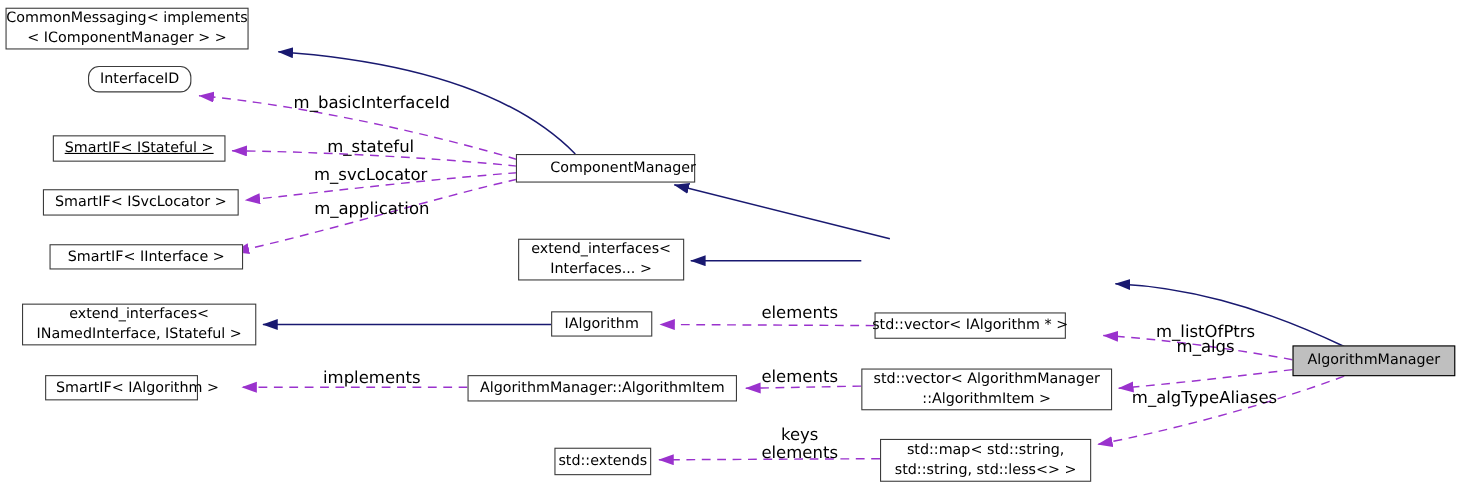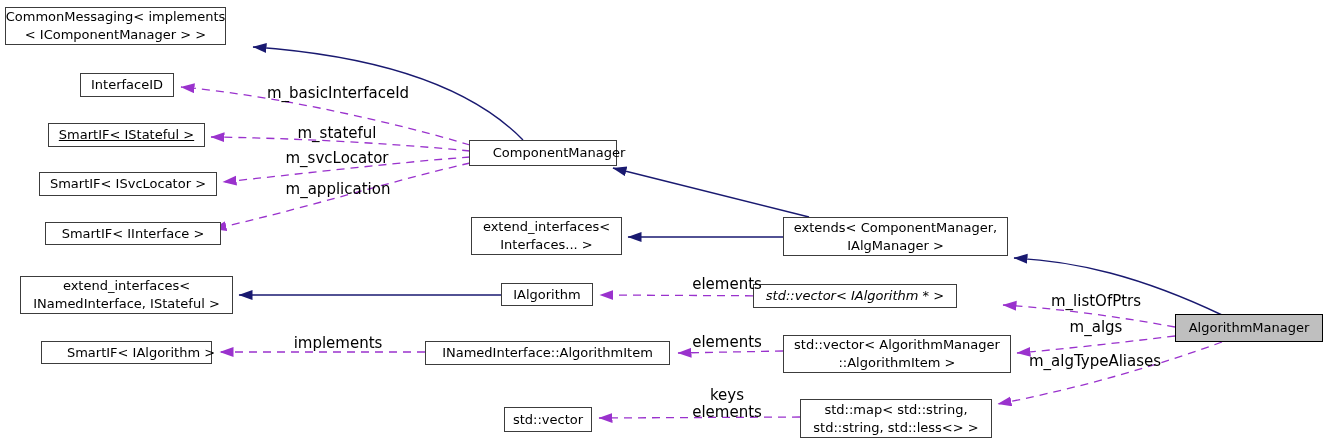--- a/index.html
+++ b/index.html
@@ -66,54 +66,52 @@
     <path class="dashed-edge" marker-end="url(#arrow-purple)" d="M 783 351 L 678 353"></path>
     <path class="dashed-edge" marker-end="url(#arrow-purple)" d="M 800 417 L 599 418"></path>
     <path class="dashed-edge" marker-end="url(#arrow-purple)" d="M 1175 327 C 1120 317, 1055 308, 1003 305"></path>
     <path class="dashed-edge" marker-end="url(#arrow-purple)" d="M 1175 336 C 1125 342, 1065 349, 1017 353"></path>
     <path class="dashed-edge" marker-end="url(#arrow-purple)" d="M 1222 342 C 1140 372, 1060 392, 998 404"></path>
   </svg>
 
   <div class="node" style="left:5px;top:7px;width:221px;height:38px;">CommonMessaging&lt; implements
 &lt; IComponentManager &gt; &gt;</div>
 
-  <div class="node" style="left:80px;top:73px;width:94px;height:24px;">InterfaceID</div>
+  <div class="node" style="left:80px;top:60px;width:94px;height:24px;border-radius:10px;">InterfaceID</div>
 
   <div class="node" style="left:48px;top:123px;width:157px;height:24px;text-decoration:underline;">SmartIF&lt; IStateful &gt;</div>
 
   <div class="node" style="left:39px;top:172px;width:178px;height:24px;">SmartIF&lt; ISvcLocator &gt;</div>
 
   <div class="node" style="left:45px;top:222px;width:176px;height:23px;">SmartIF&lt; IInterface &gt;</div>
 
-  <div class="node" style="left:469px;top:140px;width:148px;height:26px;padding-left:32px;">ComponentManager</div>
+  <div class="node" style="left:469px;top:140px;width:163px;height:26px;padding-left:32px;">ComponentManager</div>
 
   <div class="node" style="left:471px;top:217px;width:151px;height:38px;">extend_interfaces&lt;
 Interfaces... &gt;</div>
 
-  <div class="node" style="left:783px;top:217px;width:225px;height:39px;">extends&lt; ComponentManager,
-IAlgManager &gt;</div>
 
   <div class="node" style="left:20px;top:276px;width:213px;height:38px;">extend_interfaces&lt;
 INamedInterface, IStateful &gt;</div>
 
   <div class="node" style="left:501px;top:283px;width:92px;height:23px;">IAlgorithm</div>
 
-  <div class="node" style="left:753px;top:284px;width:204px;height:24px;font-style:italic;">std::vector&lt; IAlgorithm * &gt;</div>
+  <div class="node" style="left:795px;top:284px;width:174px;height:24px;">std::vector&lt; IAlgorithm * &gt;</div>
 
-  <div class="node" style="left:41px;top:341px;width:171px;height:23px;padding-left:29px;">SmartIF&lt; IAlgorithm &gt;</div>
+  <div class="node" style="left:41px;top:341px;width:139px;height:23px;padding-left:29px;">SmartIF&lt; IAlgorithm &gt;</div>
 
-  <div class="node" style="left:425px;top:341px;width:245px;height:24px;">INamedInterface::AlgorithmItem</div>
+  <div class="node" style="left:425px;top:341px;width:245px;height:24px;">AlgorithmManager::AlgorithmItem</div>
 
   <div class="node" style="left:783px;top:335px;width:228px;height:38px;">std::vector&lt; AlgorithmManager
 ::AlgorithmItem &gt;</div>
 
   <div class="node" style="left:800px;top:399px;width:192px;height:39px;">std::map&lt; std::string,
 std::string, std::less&lt;&gt; &gt;</div>
 
-  <div class="node" style="left:504px;top:407px;width:88px;height:25px;">std::vector</div>
+  <div class="node" style="left:504px;top:407px;width:88px;height:25px;">std::extends</div>
 
   <div class="node selected" style="left:1175px;top:314px;width:148px;height:28px;">AlgorithmManager</div>
 
   <div class="edge-label" style="left:338px;top:94px;">m_basicInterfaceId</div>
 
   <div class="edge-label" style="left:337px;top:134px;">m_stateful</div>
 
   <div class="edge-label" style="left:337px;top:159px;">m_svcLocator</div>
 
   <div class="edge-label" style="left:338px;top:190px;">m_application</div>
@@ -122,17 +120,17 @@
 
   <div class="edge-label" style="left:338px;top:344px;">implements</div>
 
   <div class="edge-label" style="left:727px;top:343px;">elements</div>
 
   <div class="edge-label" style="left:727px;top:404px;">keys
 elements</div>
 
   <div class="edge-label" style="left:1096px;top:302px;">m_listOfPtrs</div>
 
-  <div class="edge-label" style="left:1096px;top:328px;">m_algs</div>
+  <div class="edge-label" style="left:1096px;top:316px;">m_algs</div>
 
   <div class="edge-label" style="left:1095px;top:362px;">m_algTypeAliases</div>
 
 </div>
 
 </body></html>

